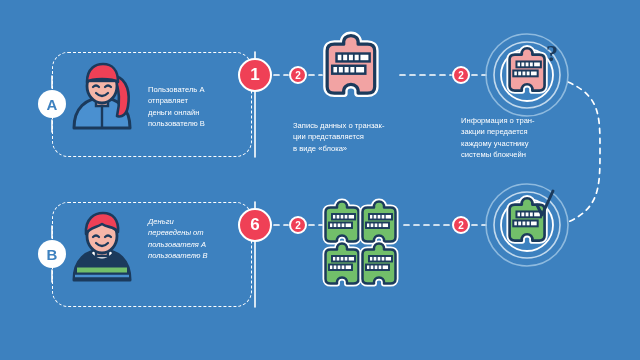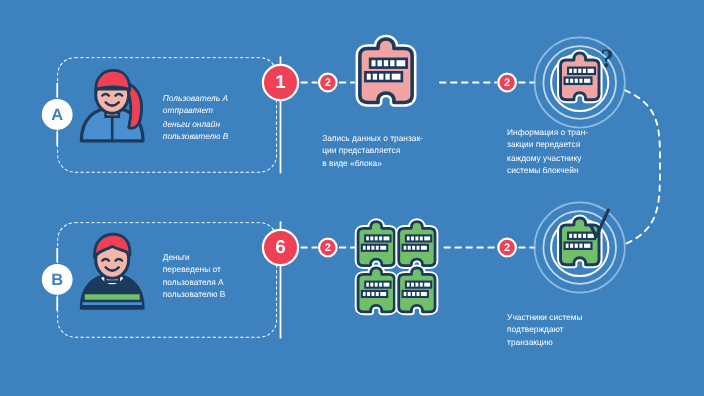--- a/index.html
+++ b/index.html
@@ -53,22 +53,22 @@
   #step-2c{left:289px;top:216px;}
   #step-2d{left:452px;top:216px;}
 
   
   .caption{
     position:absolute;color:#ffffff;
     font-size:7.6px;line-height:11.4px;
     white-space:pre-line;
     font-family:"Liberation Sans",sans-serif;
   }
-  #cap-a{left:148px;top:84px;width:100px;font-style:italic;}
-  #cap-b{left:148px;top:228px;width:100px;}
+  #cap-a{left:148px;top:84px;width:100px;}
+  #cap-b{left:148px;top:216px;width:100px;font-style:italic;}
   #cap-block{left:293px;top:120px;width:118px;}
   #cap-dist{left:461px;top:115px;width:118px;}
   #cap-chain{left:293px;top:284px;width:120px;}
   #cap-confirm{left:461px;top:283px;width:118px;}
 </style>
 </head>
 <body>
 
 <div class="stage">
 
@@ -321,17 +321,14 @@
     </g>
   </svg>
 
   <div class="caption" id="cap-dist">Информация о тран-
 закции передается
 каждому участнику
 системы блокчейн</div>
   <div class="caption" id="cap-block">Запись данных о транзак-
 ции представляется
 в виде «блока»</div>
-  <div class="caption" id="cap-confirm">Участники системы
-подтверждают
-транзакцию</div>
 
 </div>
 
 </body></html>

